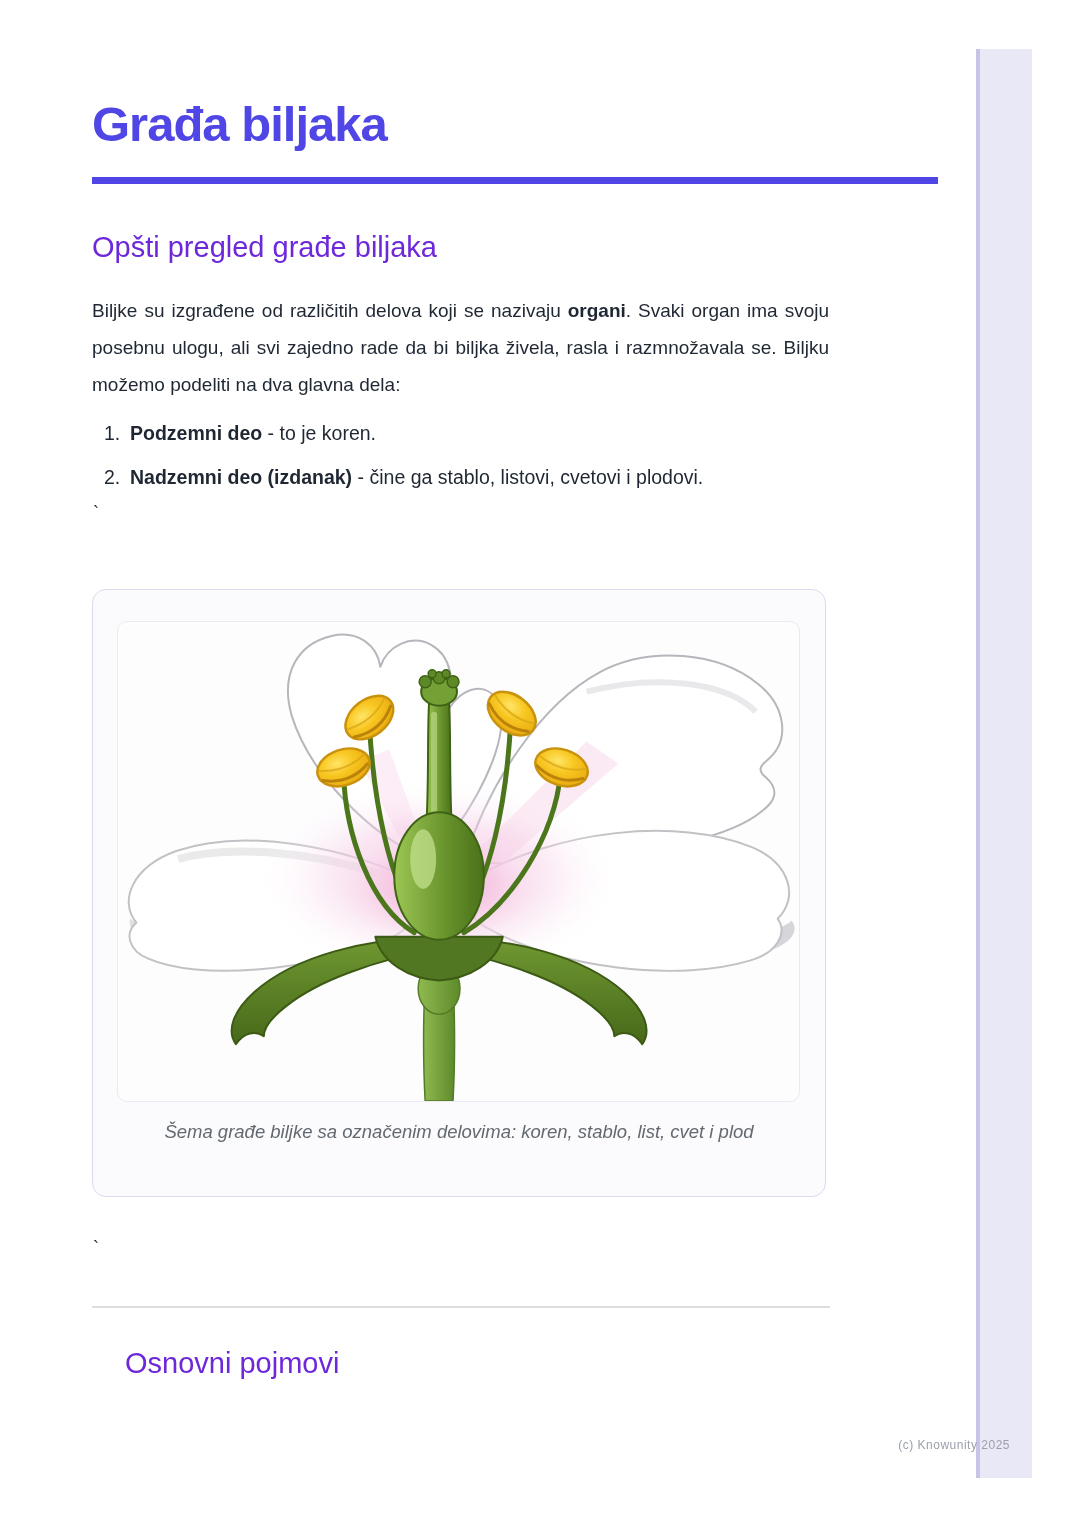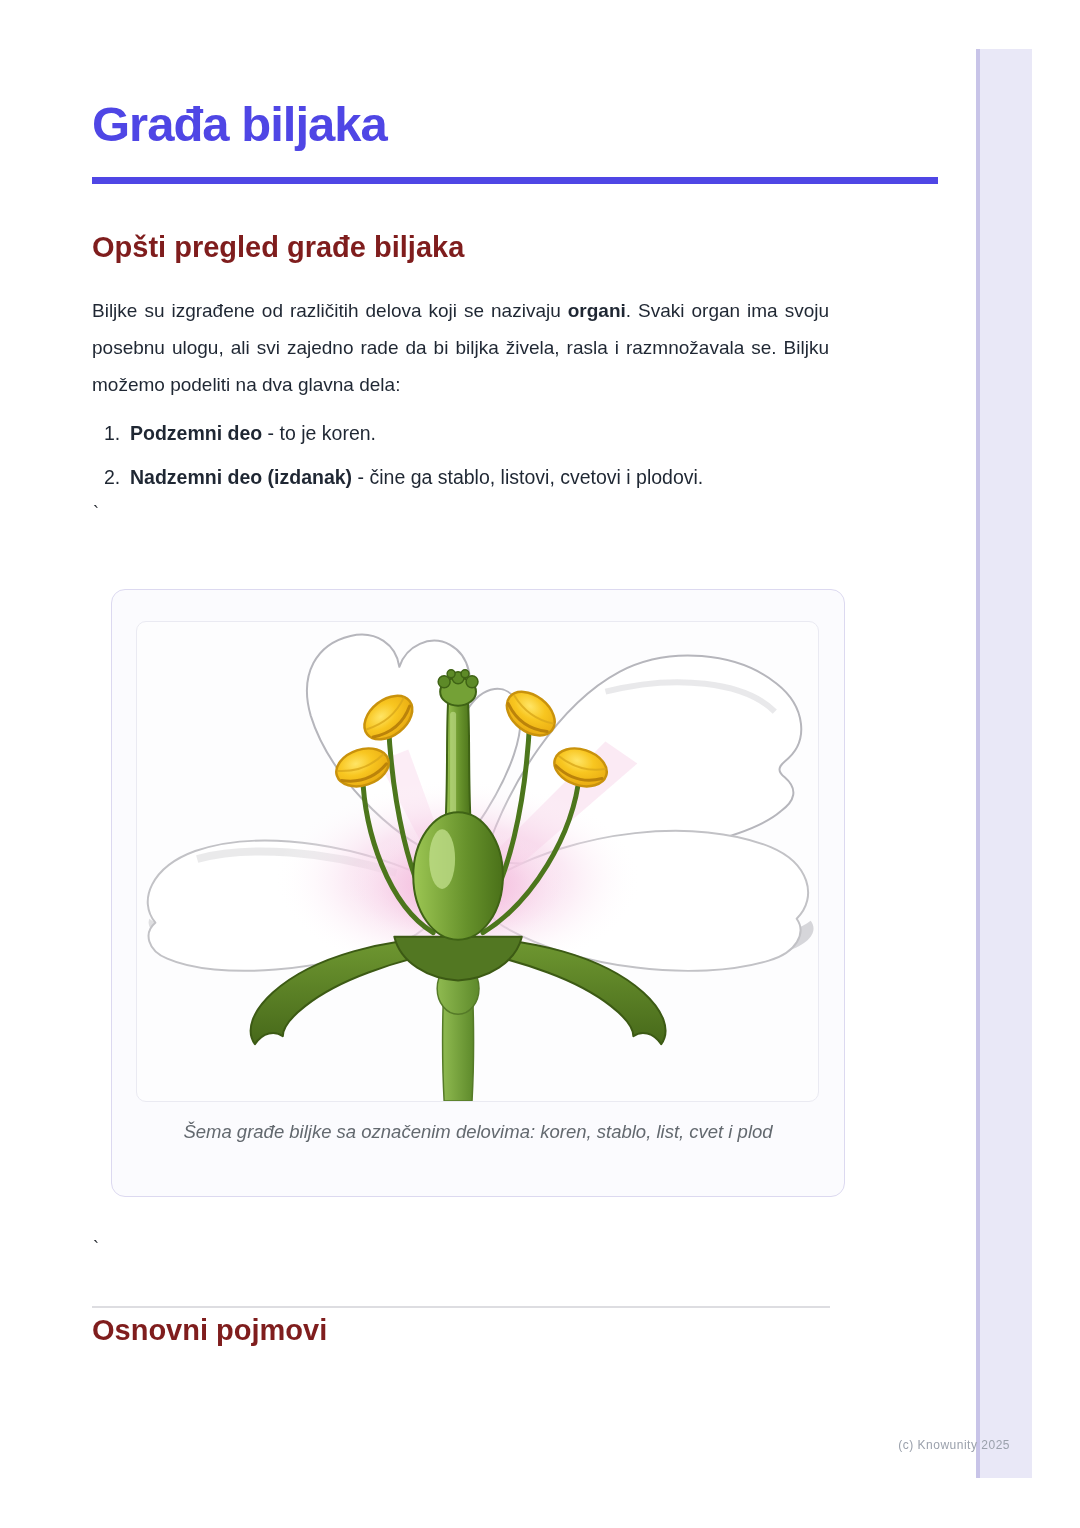--- a/index.html
+++ b/index.html
@@ -15,42 +15,42 @@
   .doc-title {
     position:absolute; left:92px; top:96px; width:860px;
     font-size:49px; font-weight:700; letter-spacing:-1px; color:#4f46e5; z-index:2;
   }
   .title-rule {
     position:absolute; left:92px; top:177px; width:846px; height:7px;
     background:#4f46e5; z-index:2;
   }
   .h2 {
     position:absolute; left:92px; width:740px;
-    font-size:29px; font-weight:700; color:#7f1d1d; z-index:2;
+    font-size:29px; font-weight:400; color:#6d28d9; z-index:2;
   }
   .h2.overview { top:231px; }
-  .h2.basics  { top:1314px; }
+  .h2.basics  { top:1347px;margin-left:33px; }
   .intro {
     position:absolute; left:92px; top:292px; width:737px;
     font-size:19px; line-height:37px; color:#1f2733;
     text-align:justify; z-index:2;
   }
   .intro b, .plant-list b { font-weight:700; }
   .plant-list {
     position:absolute; left:104px; top:420px; width:724px;
     font-size:19.5px; color:#1f2733; z-index:2;
   }
   .plant-list .li { display:flex; margin-bottom:18px; line-height:26px; }
   .plant-list .num { width:22px; flex:0 0 auto; margin-right:4px; }
   .tick { position:absolute; left:93px; font-size:18px; color:#2a2f36; z-index:2; }
   .tick.t1 { top:503px; }
   .tick.t2 { top:1238px; }
   .figure-card {
     position:absolute; left:92px; top:589px; width:734px; height:608px;
-    background:#fbfbfe; border:1.5px solid #dcd9f0; border-radius:14px; z-index:2;margin-left:19px;
+    background:#fbfbfe; border:1.5px solid #dcd9f0; border-radius:14px; z-index:2;
   }
   .figure-image {
     position:absolute; left:24px; top:31px; width:683px; height:481px;
     background:#fdfdfe; border:1px solid #eaeaf2; border-radius:10px; overflow:hidden;
   }
   .figure-image svg { display:block; width:100%; height:100%; }
   .figure-caption {
     position:absolute; left:0; right:0; top:531px; text-align:center;
     font-style:italic; font-size:18.5px; color:#63696f;
   }

